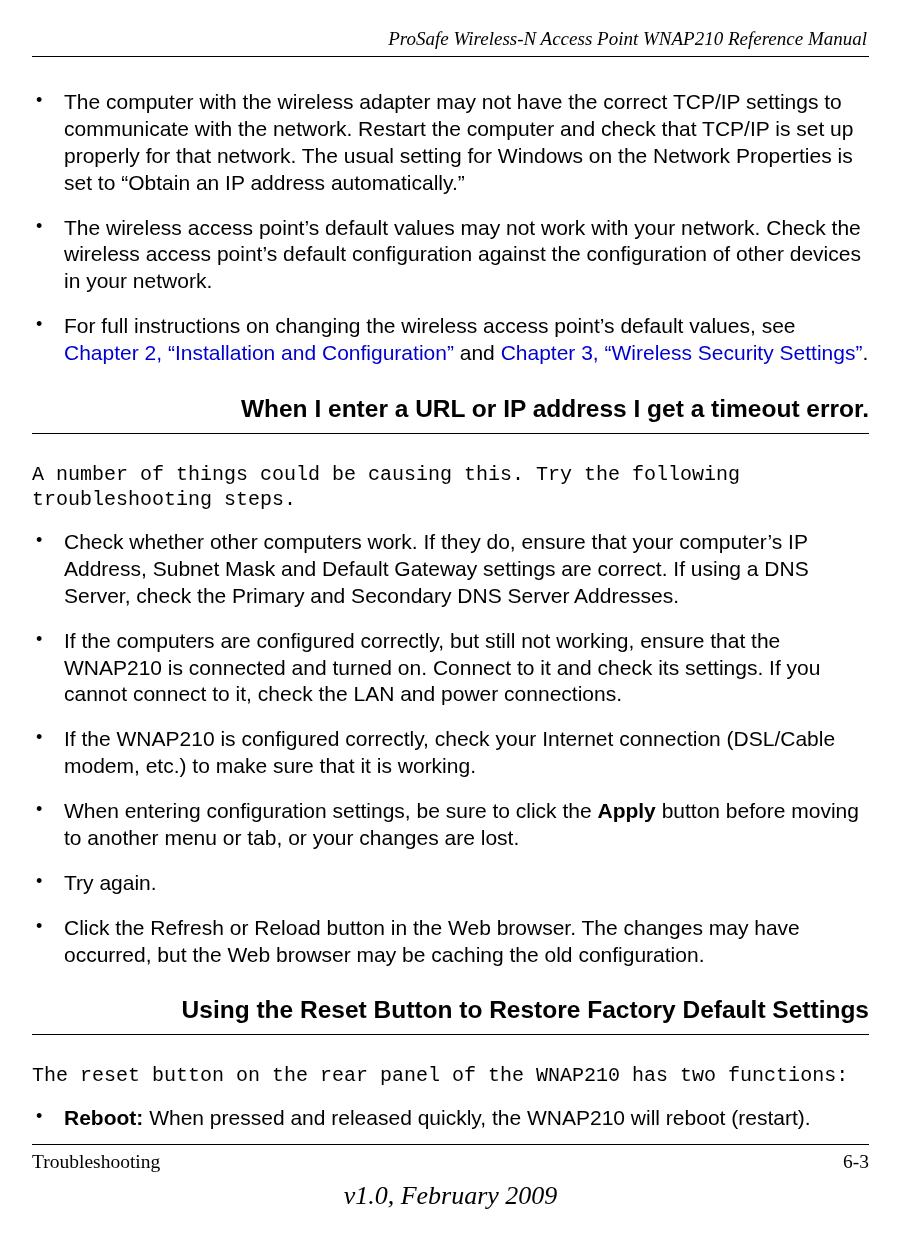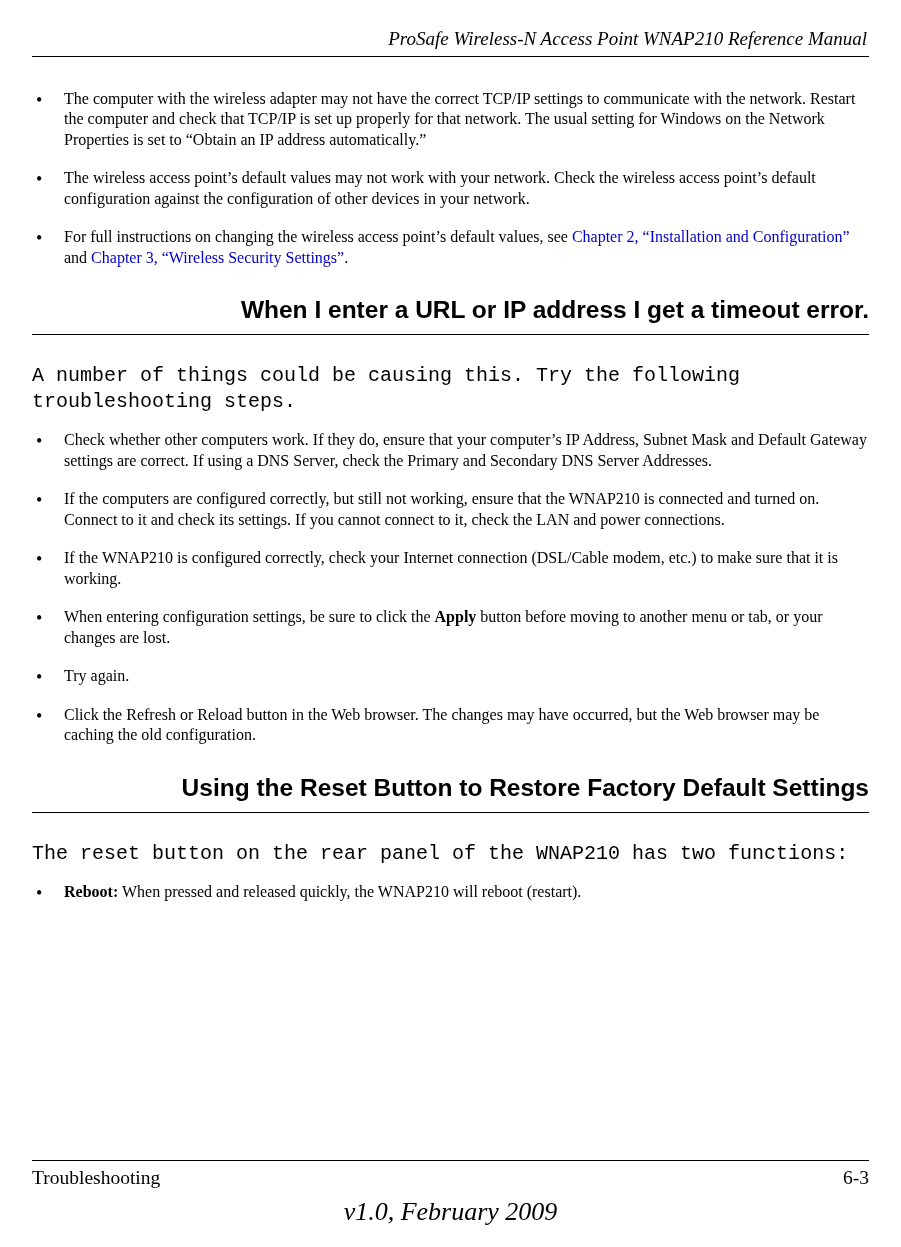--- a/index.html
+++ b/index.html
@@ -26,26 +26,26 @@
     .header-rule {
       border: none;
       border-top: 1.5px solid #000;
       margin-bottom: 32px;
     }
     .bullet-list {
       list-style: none;
       margin-bottom: 28px;
     }
     .bullet-list > li {
-      font-size: 16px;
+      font-size: 21px;
       line-height: 1.28;
       margin-bottom: 18px;
       padding-left: 32px;
       position: relative;
-      font-family: Liberation Serif, serif;
+      font-family: Liberation Sans, sans-serif;
     }
     .bullet-list > li::before {
       content: "•";
       position: absolute;
       left: 4px;
       top: 0;
       font-size: 18px;
     }
     .link {
       color: #0000d0;
@@ -67,21 +67,21 @@
       margin-bottom: 28px;
     }
     .body-para {
       font-size: 20px;
       line-height: 1.28;
       margin-bottom: 16px;
       font-family: Liberation Mono, monospace;
     }
     .footer {
       position: absolute;
-      bottom: 20px;
+      bottom: 36px;
       left: 32px;
       right: 32px;
     }
     .footer-rule {
       border: none;
       border-top: 1.5px solid #000;
       margin-bottom: 6px;
     }
     .footer-row {
       display: flex;

